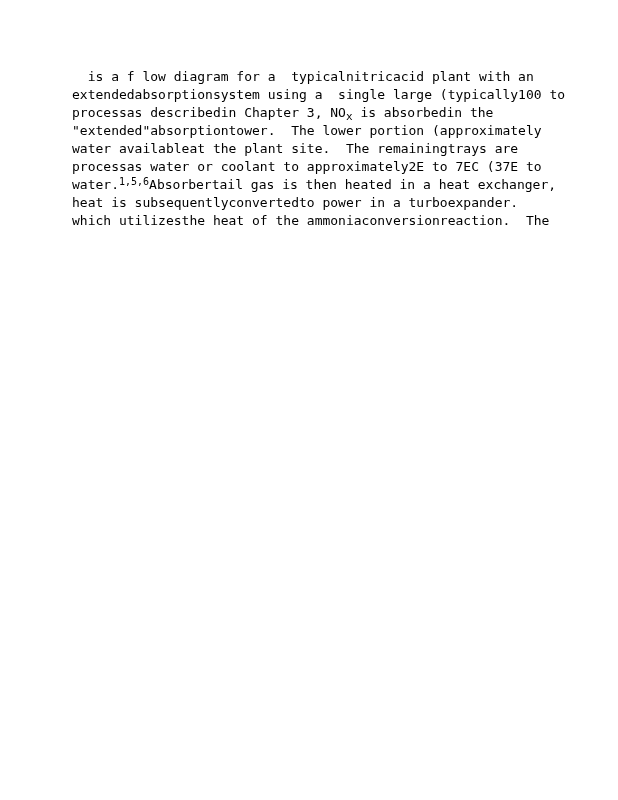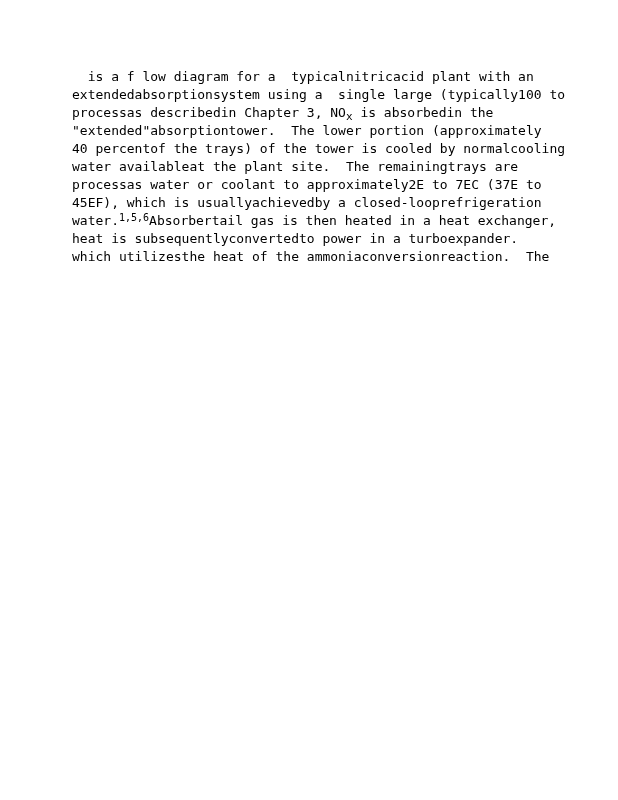--- a/index.html
+++ b/index.html
@@ -50,22 +50,20 @@
 </style>
 </head>
 <body>
 
 <div class="page">
   <div class="text-block">
       <div class="line"><span>  is a f low diagram for a  typicalnitricacid plant with an</span></div>
       <div class="line"><span>extendedabsorptionsystem using a  single large (typically100 to</span></div>
       <div class="line"><span>processas describedin Chapter 3, NO</span><sub>x</sub><span> is absorbedin the</span></div>
       <div class="line"><span>"extended"absorptiontower.  The lower portion (approximately</span></div>
-      <div class="line"><span>40 percentof the trays) of the tower is cooled by normalcooling</span></div>
       <div class="line"><span>water availableat the plant site.  The remainingtrays are</span></div>
       <div class="line"><span>processas water or coolant to approximately2E to 7EC (37E to</span></div>
-      <div class="line"><span>45EF), which is usuallyachievedby a closed-looprefrigeration</span></div>
       <div class="line"><span>water.</span><sup>1,5,6</sup><span>Absorbertail gas is then heated in a heat exchanger,</span></div>
       <div class="line"><span>heat is subsequentlyconvertedto power in a turboexpander.</span></div>
       <div class="line"><span>which utilizesthe heat of the ammoniaconversionreaction.  The</span></div>
     </div>
   <div class="page-number">5-4</div>
 </div>
 
 </body></html>

